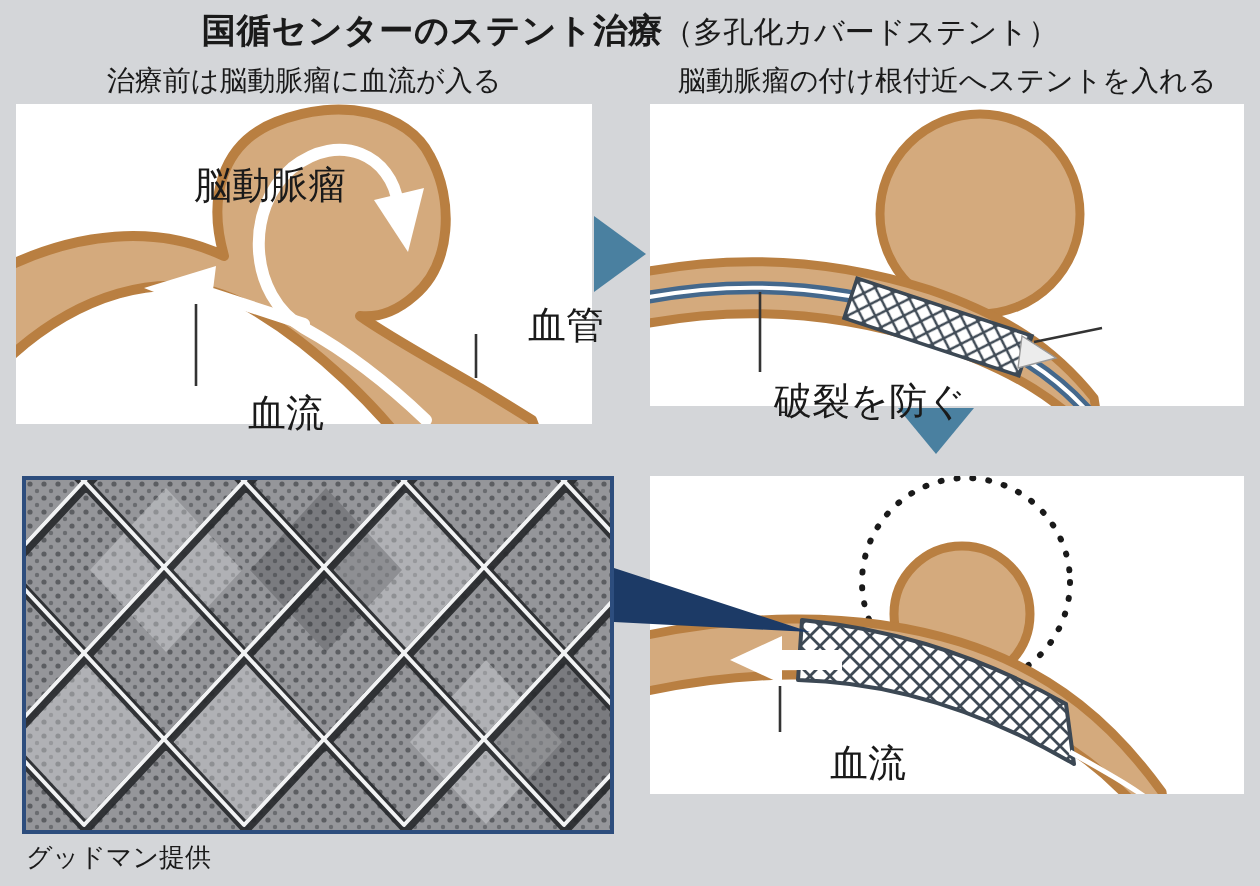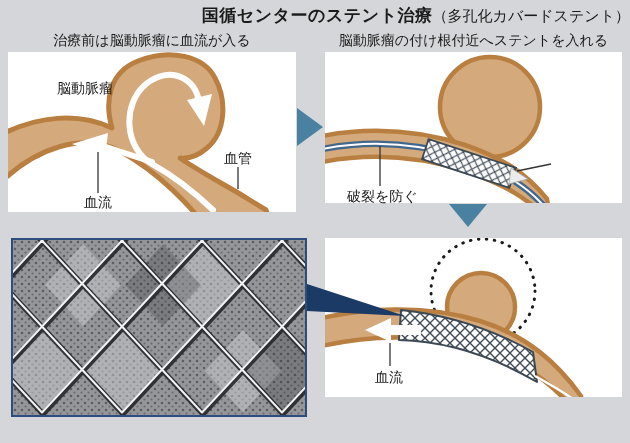--- a/index.html
+++ b/index.html
@@ -2,21 +2,21 @@
 <html><head>
 <meta charset="utf-8">
 <style>
   html,body{margin:0;padding:0;}
   .page{
     position:relative;width:630px;height:443px;overflow:hidden;
     background:#d4d6d9;
     font-family:"Liberation Sans","DejaVu Sans",sans-serif;
     color:#1a1a1a;
   }
-  .title{position:absolute;left:0;top:4px;width:630px;text-align:right;white-space:nowrap;}
+  .title{position:absolute;left:0;top:4px;width:630px;text-align:center;white-space:nowrap;}
   .t-main{font-size:17px;font-weight:bold;letter-spacing:.5px;}
   .t-note{font-size:15px;font-weight:normal;}
   .subtitle{position:absolute;top:32px;font-size:14px;text-align:center;}
   .sub-before{left:8px;width:288px;}
   .sub-insert{left:325px;width:297px;}
   .panel{position:absolute;background:#ffffff;}
   .panel svg{display:block;}
   .panel-before{left:8px;top:52px;width:288px;height:160px;}
   .panel-insert{left:325px;top:52px;width:297px;height:151px;}
   .panel-result{left:325px;top:238px;width:297px;height:159px;}
@@ -29,21 +29,21 @@
     position:absolute;left:449px;top:204px;width:0;height:0;
     border-left:19px solid transparent;border-right:19px solid transparent;
     border-top:23px solid #4a80a0;
   }
   .photo{
     position:absolute;left:11px;top:238px;width:296px;height:179px;
     border:2px solid #2d4d7d;box-sizing:border-box;background:#95969a;
   }
   .photo svg{display:block;}
   .callout-wedge{position:absolute;left:305px;top:278px;}
-  .lbl{position:absolute;font-size:14px;white-space:nowrap;}
+  .lbl{position:absolute;font-size:19px;white-space:nowrap;margin-left:40px;}
   .credit{position:absolute;left:13px;top:420px;font-size:13px;}
   .caption{position:absolute;left:325px;top:402px;width:300px;font-size:14px;line-height:17.5px;}
 </style>
 </head>
 <body>
 
 <div class="page">
 
   <div class="title"><span class="t-main">国循センターのステント治療</span><span class="t-note">（多孔化カバードステント）</span></div>
 
@@ -159,17 +159,18 @@
   <svg class="callout-wedge" width="110" height="46" viewBox="0 0 110 46">
     <polygon points="2,6 100,38 2,33" fill="#1c3a66"></polygon>
   </svg>
 
   <div class="lbl" style="left:57px;top:80px;">脳動脈瘤</div>
   <div class="lbl" style="left:224px;top:150px;">血管</div>
   <div class="lbl" style="left:84px;top:194px;">血流</div>
   <div class="lbl" style="left:347px;top:188px;">破裂を防ぐ</div>
   <div class="lbl" style="left:375px;top:369px;">血流</div>
 
+  <div class="credit">グッドマン提供</div>
 
   <div class="caption">
   </div>
 
 </div>
 
 </body></html>

